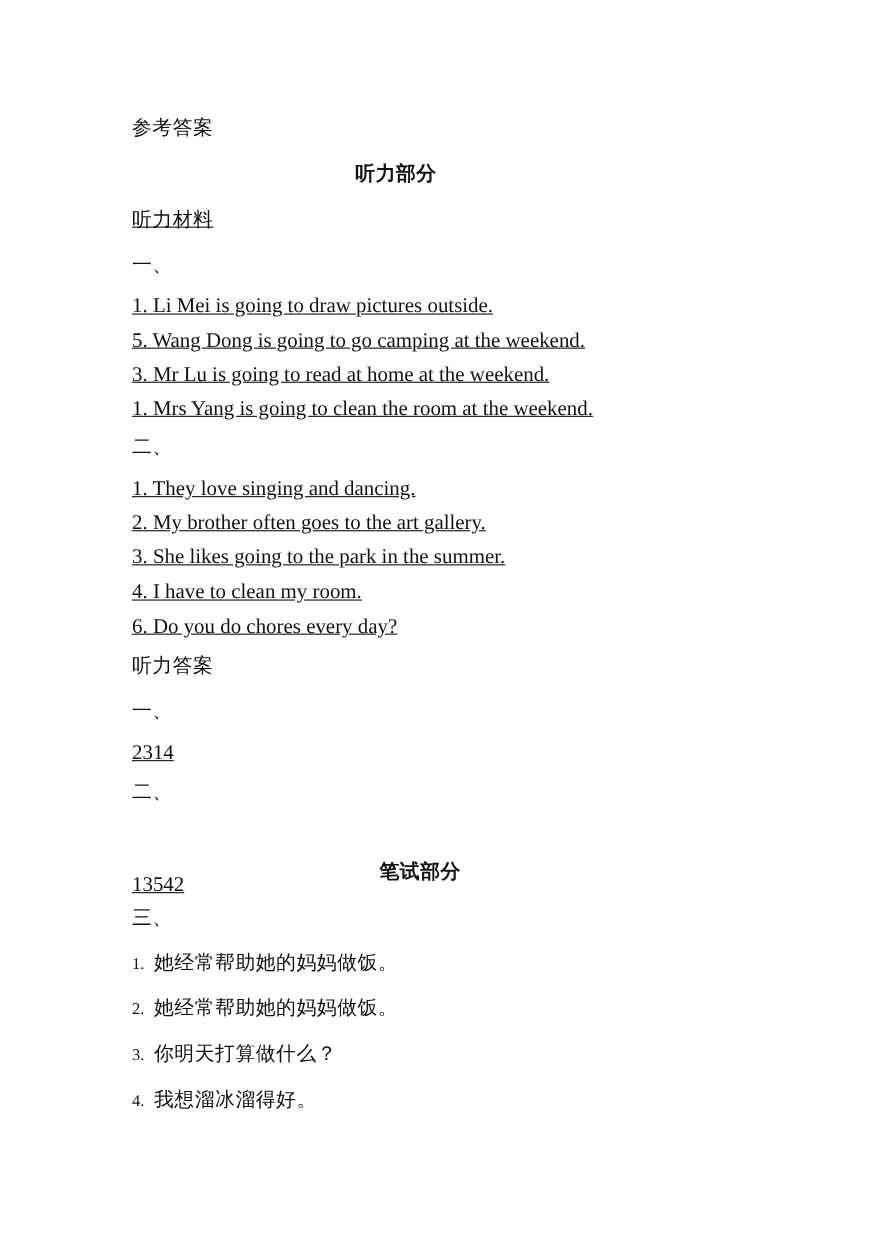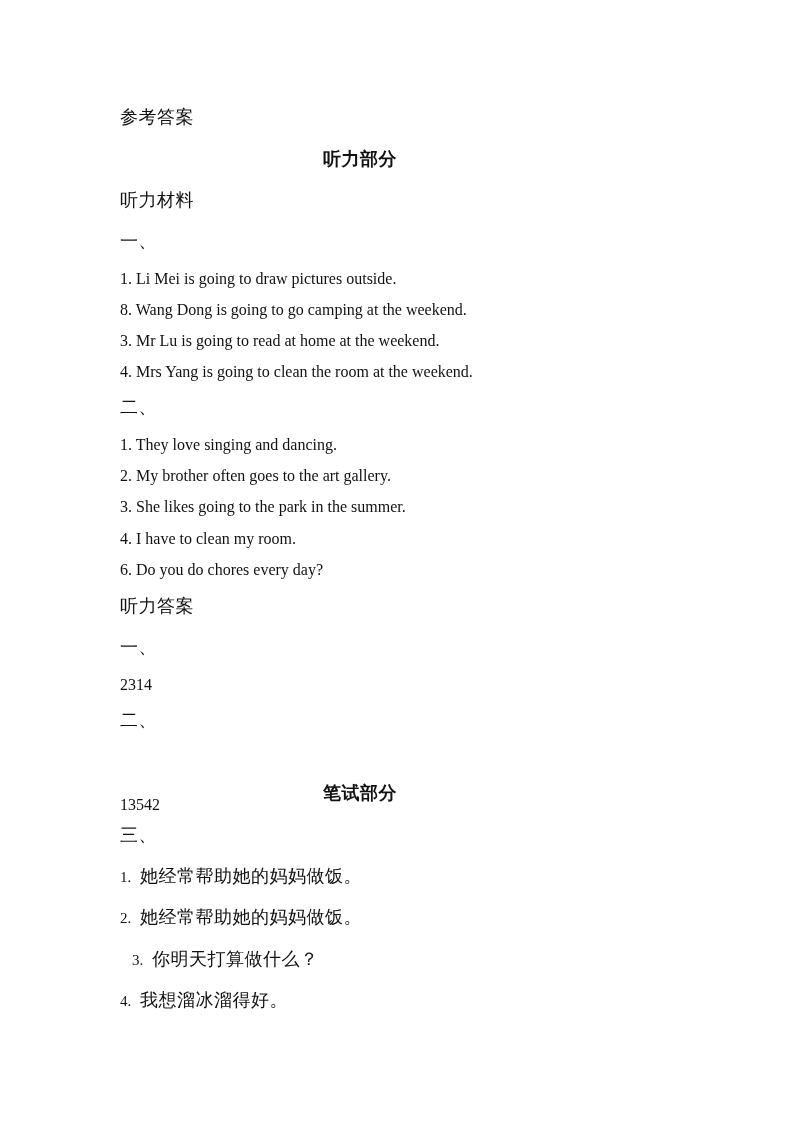--- a/index.html
+++ b/index.html
@@ -21,21 +21,22 @@
       font-size: 15px;
       line-height: 18px;
     }
     .cn {
       font-family: "DejaVu Sans", sans-serif;
       font-size: 18px;
       letter-spacing: 0.5px;
     }
     .en {
       font-family: "Liberation Serif", serif;
-      font-size: 16px;
+      font-size: 19px;
+      text-decoration: underline;
     }
     .center {
       left: 0;
       width: 720px;
       text-align: center;
       font-weight: bold;
     }
     .num {
       font-family: "Liberation Serif", serif;
       display: inline-block;
@@ -44,55 +45,55 @@
   </style>
 </head>
 <body>
 
 <div>
 
   <div class="line cn" style="top:108px;">参考答案</div>
 
   <div class="line cn center" style="top:150px;">听力部分</div>
 
-  <div class="line cn" style="top:191px;">听力材料</div>
+  <div class="line cn" style="top:191px;text-decoration:underline;">听力材料</div>
 
   <div class="line cn" style="top:232px;">一、</div>
 
   <div class="line en" style="top:270px;">1. Li Mei is going to draw pictures outside.</div>
-  <div class="line en" style="top:301px;">8. Wang Dong is going to go camping at the weekend.</div>
+  <div class="line en" style="top:301px;">5. Wang Dong is going to go camping at the weekend.</div>
   <div class="line en" style="top:332px;">3. Mr Lu is going to read at home at the weekend.</div>
-  <div class="line en" style="top:363px;">4. Mrs Yang is going to clean the room at the weekend.</div>
+  <div class="line en" style="top:363px;">1. Mrs Yang is going to clean the room at the weekend.</div>
 
   <div class="line cn" style="top:398px;">二、</div>
 
   <div class="line en" style="top:436px;">1. They love singing and dancing.</div>
   <div class="line en" style="top:467px;">2. My brother often goes to the art gallery.</div>
   <div class="line en" style="top:498px;">3. She likes going to the park in the summer.</div>
   <div class="line en" style="top:530px;">4. I have to clean my room.</div>
   <div class="line en" style="top:561px;">6. Do you do chores every day?</div>
 
   <div class="line cn" style="top:597px;">听力答案</div>
 
   <div class="line cn" style="top:638px;">一、</div>
   <div class="line en" style="top:676px;">2314</div>
 
   <div class="line cn" style="top:711px;">二、</div>
   <div class="line en" style="top:748px;margin-top:48px;">13542</div>
 
-  <div class="line cn center" style="top:784px;">笔试部分</div>
+  <div class="line cn center" style="top:784px;padding-left:22px;">笔试部分</div>
 
   <div class="line cn" style="top:826px;">三、</div>
 
   <div class="line" style="top:867px;">
     <span class="num">1.</span><span class="cn">她经常帮助她的妈妈做饭。</span>
   </div>
   <div class="line" style="top:908px;">
     <span class="num">2.</span><span class="cn">她经常帮助她的妈妈做饭。</span>
   </div>
-  <div class="line" style="top:950px;margin-left:12px;">
+  <div class="line" style="top:950px;">
     <span class="num">3.</span><span class="cn">你明天打算做什么？</span>
   </div>
   <div class="line" style="top:991px;">
     <span class="num">4.</span><span class="cn">我想溜冰溜得好。</span>
   </div>
 
 </div>
 
 </body></html>

